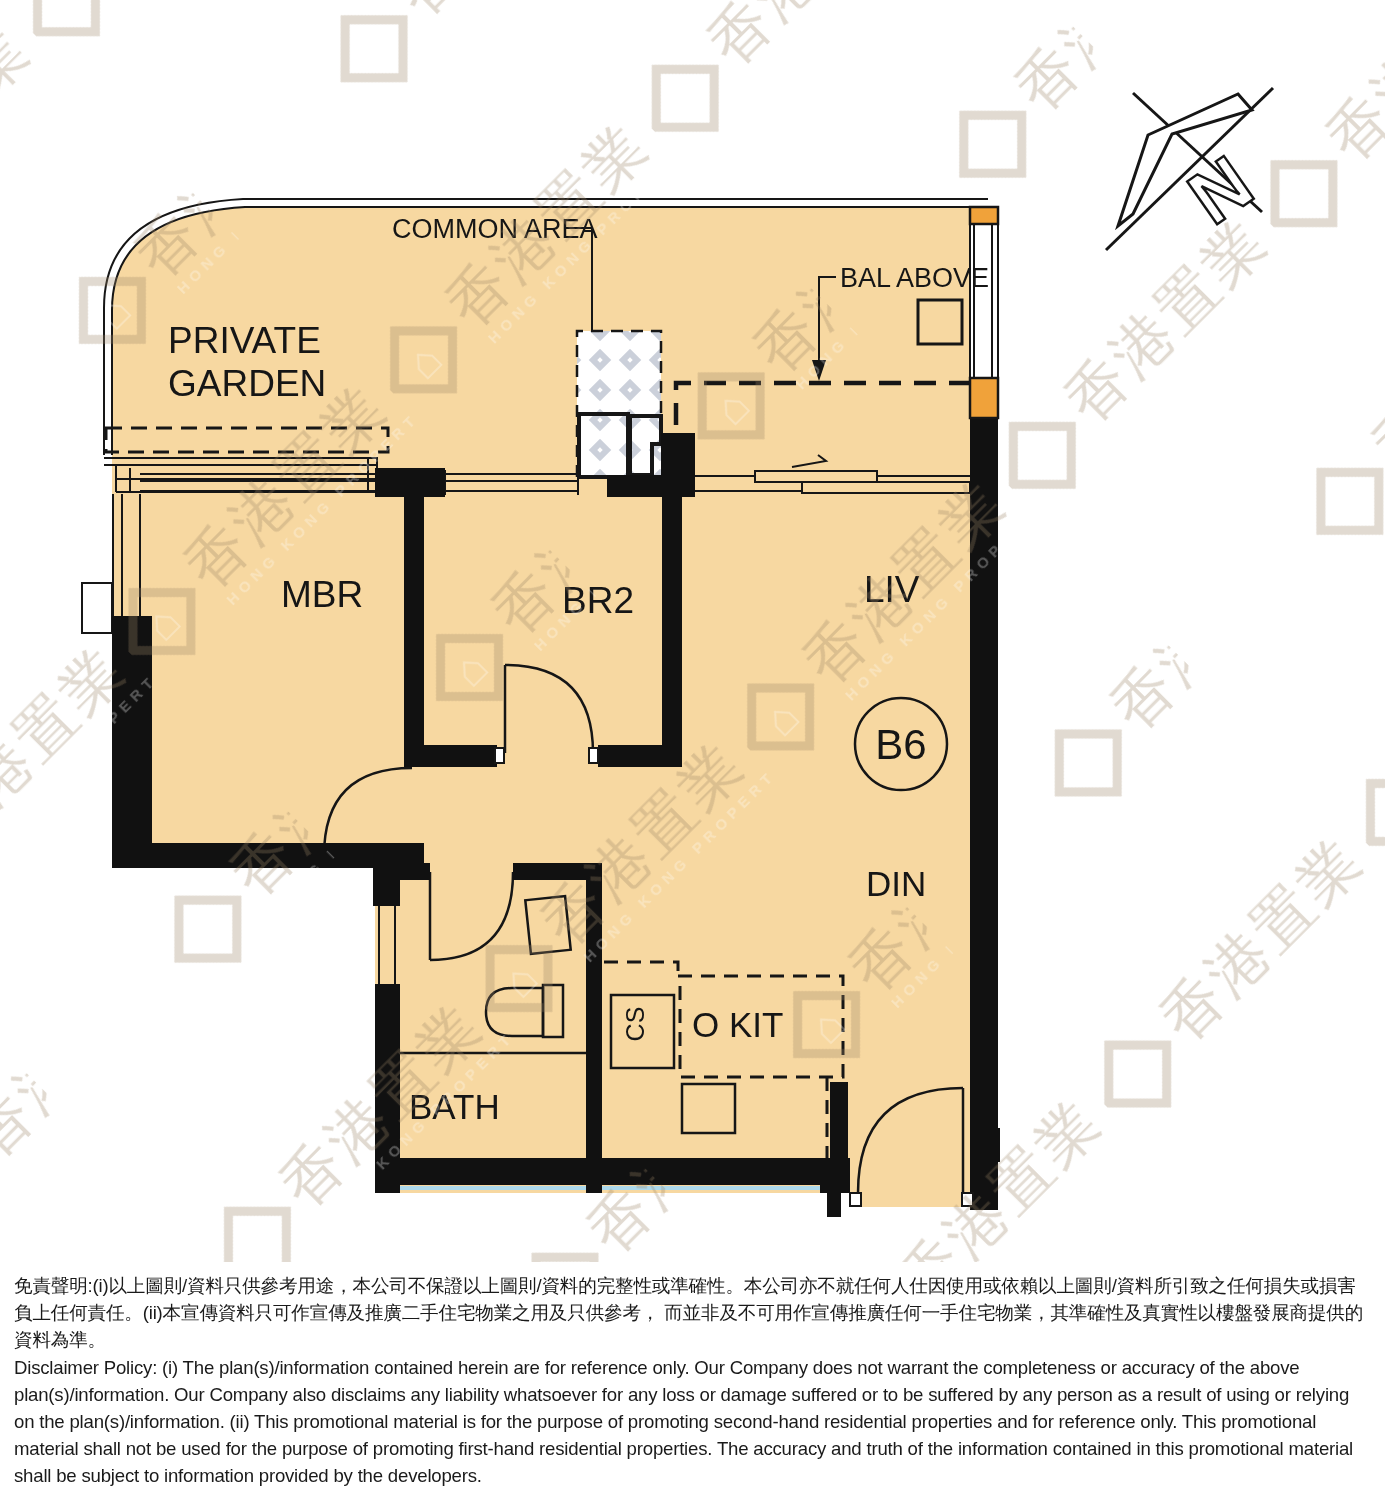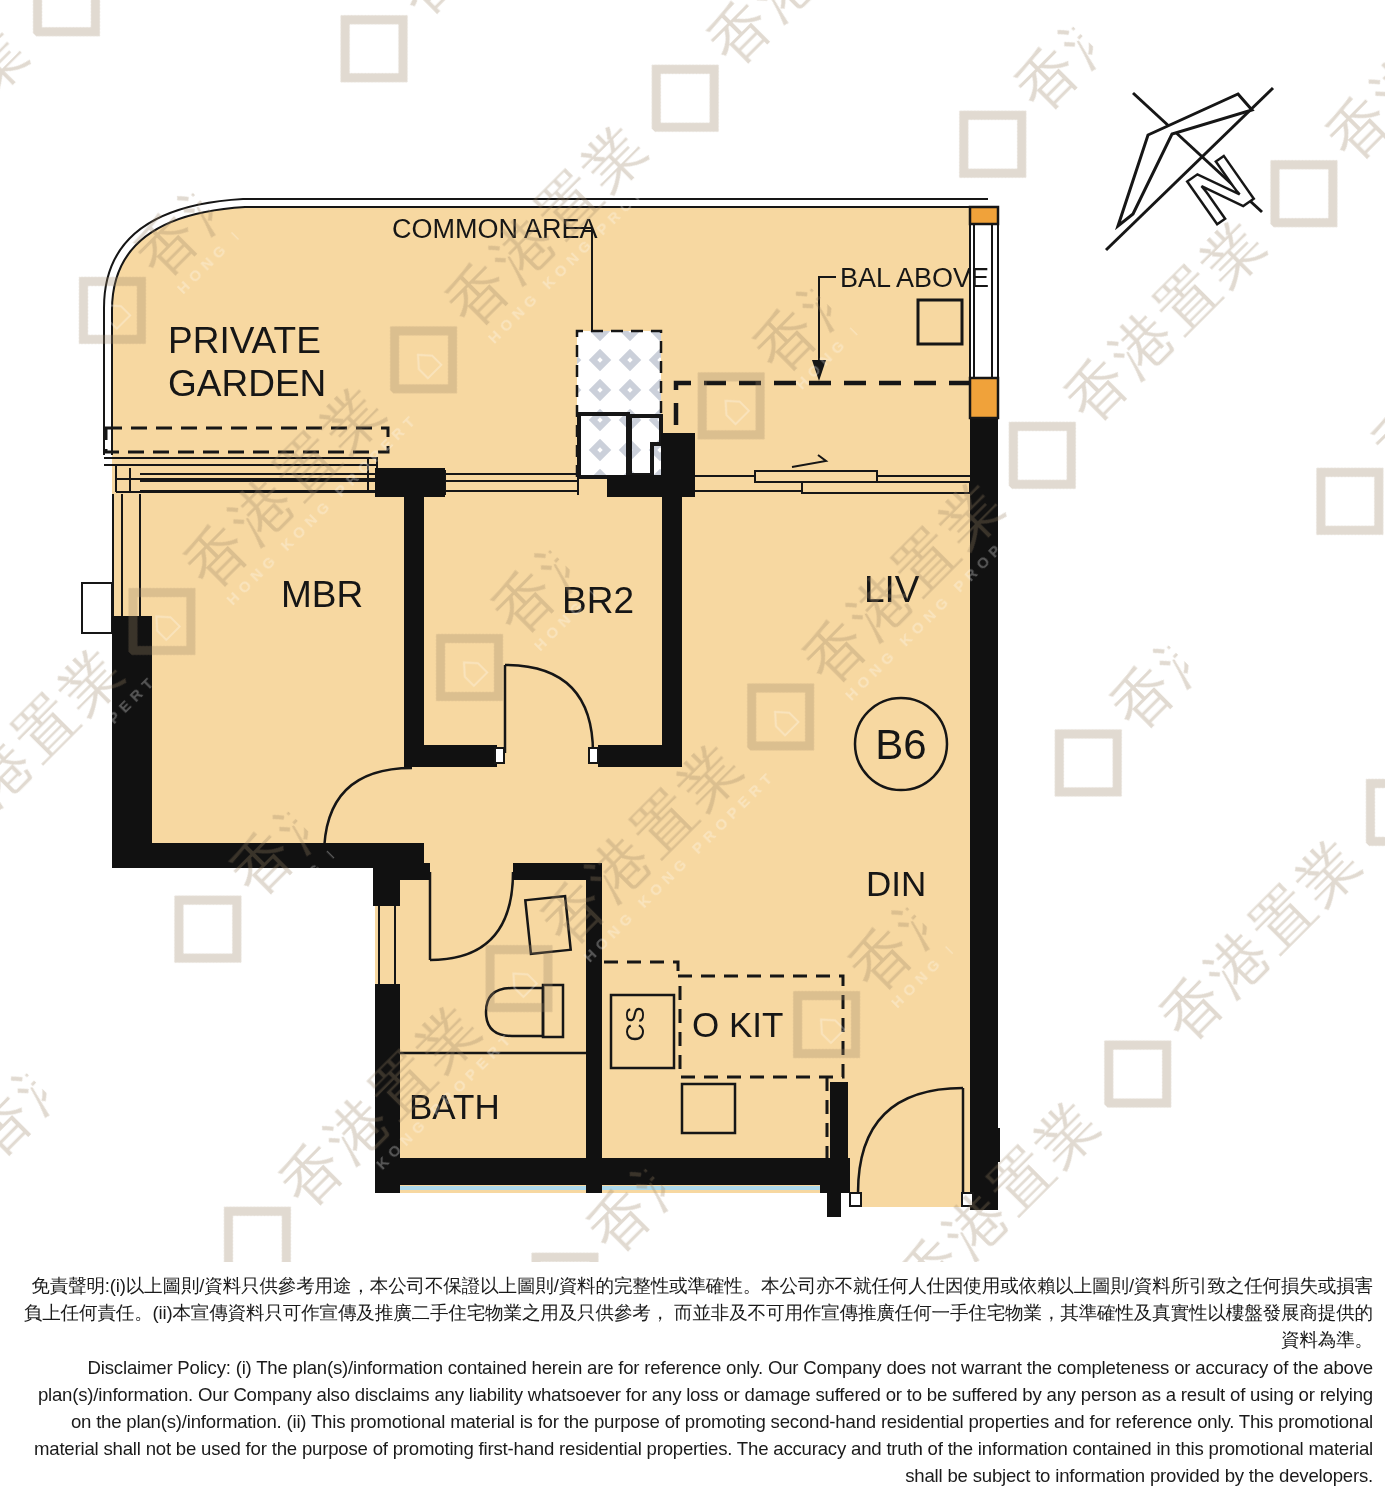--- a/index.html
+++ b/index.html
@@ -1,19 +1,19 @@
 <!DOCTYPE html>
 <html><head>
 <meta charset="utf-8">
 <style>
   html,body{margin:0;padding:0;background:#ffffff;width:1385px;}
   body{font-family:"Liberation Sans", sans-serif;color:#1a1a1a;}
   .page{position:relative;width:1385px;height:1506px;overflow:hidden;background:#fff;}
   .plan-wrap{position:absolute;top:0;left:0;width:1385px;height:1262px;}
-  .disclaimer{position:absolute;left:14px;right:12px;top:1272px;text-align:right;}
+  .disclaimer{position:absolute;left:14px;right:12px;top:1272px;}
   .disclaimer p{margin:0 0 1px 0;font-size:18.6px;line-height:27px;letter-spacing:-0.2px;}
   svg text{font-family:"Liberation Sans", sans-serif;}
 </style>
 </head>
 <body>
 
 <div class="page">
   <div class="plan-wrap">
     <svg width="1385" height="1262" viewBox="0 0 1385 1262" xmlns="http://www.w3.org/2000/svg">
       <defs>

